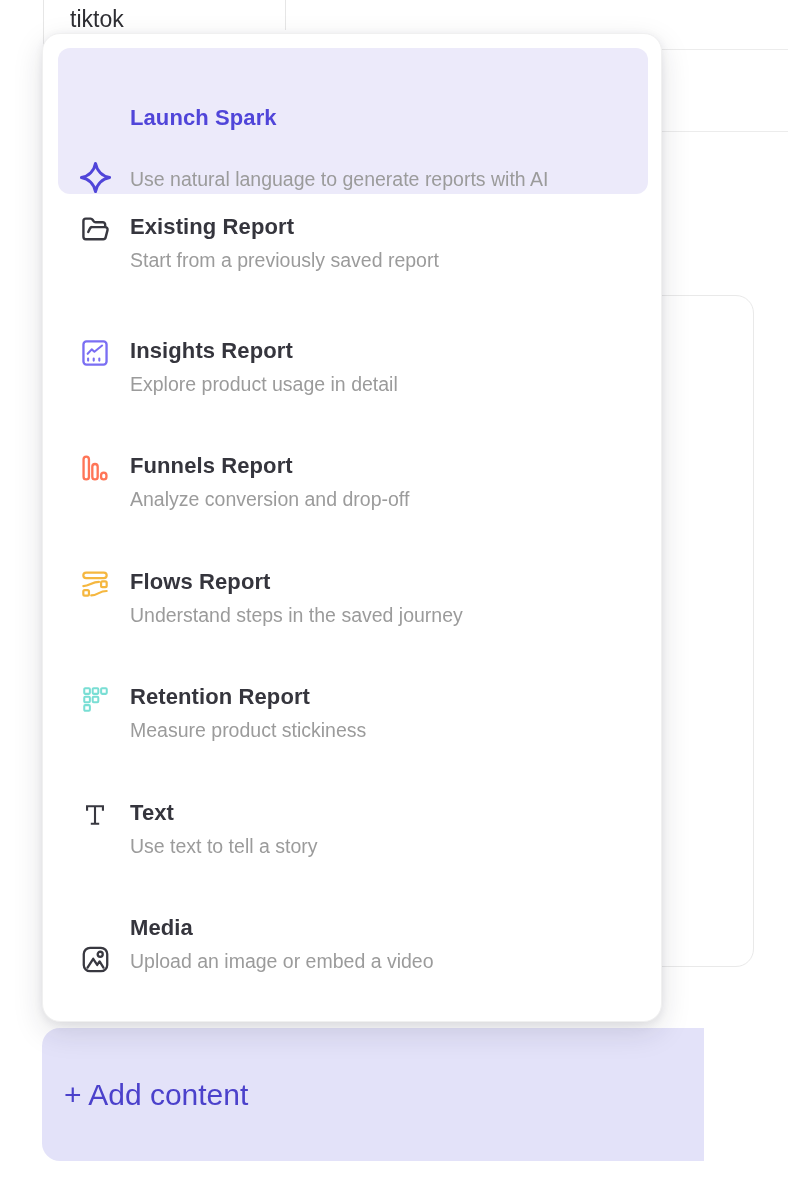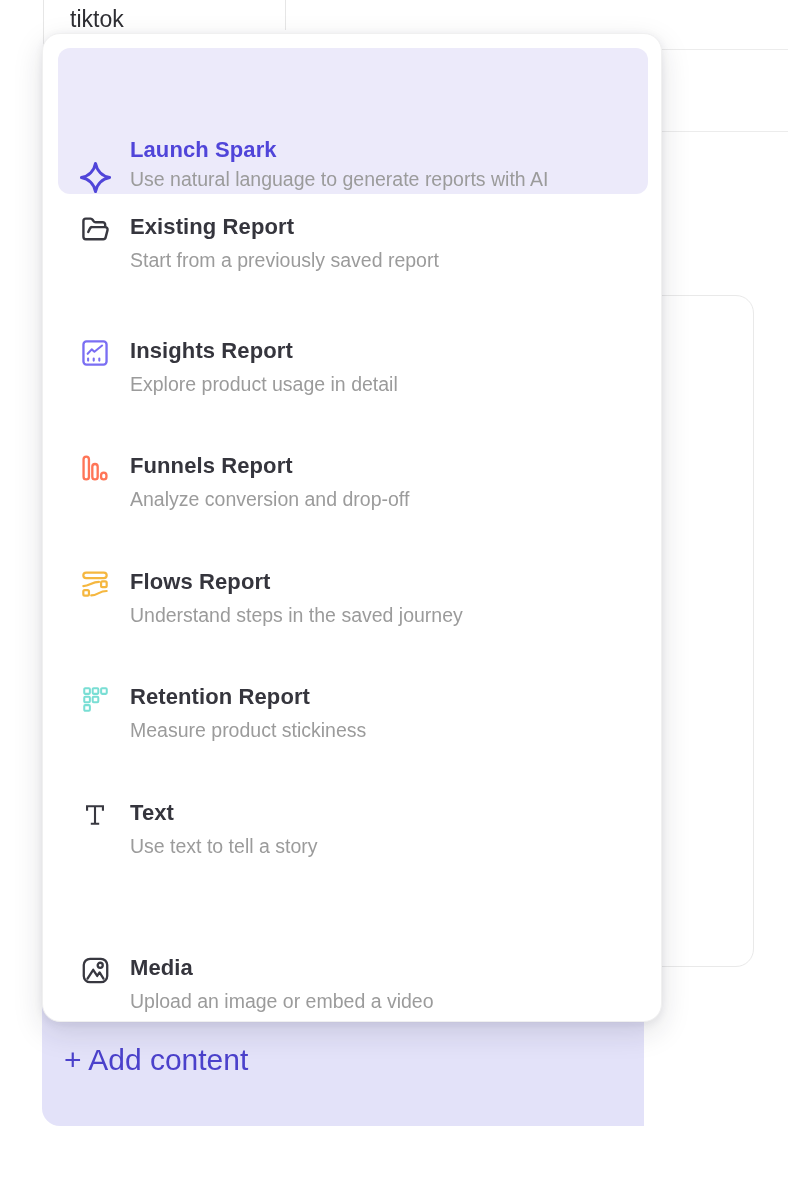--- a/index.html
+++ b/index.html
@@ -31,24 +31,24 @@
     padding:0 20px;box-sizing:border-box;cursor:pointer;align-items:flex-start;
   }
   .menu-item.highlighted{
     top:14px;height:146px;border-radius:12px;padding-top:23px;align-items:flex-end;
   }
   .mi-icon{width:34px;height:34px;flex:0 0 34px;display:flex;align-items:center;justify-content:center;}
   .mi-text{flex:1;min-width:0;}
   .mi-title{font-size:22px;font-weight:600;color:#35353d;line-height:30px;letter-spacing:0.1px;}
   .menu-item.highlighted .mi-title{font-weight:600;}
   .mi-desc{font-size:19.5px;color:#9b9b9b;line-height:29px;margin-top:4px;}
-  .menu-item.highlighted .mi-desc{margin-top:0;max-width:478px;}
+  .menu-item.highlighted .mi-desc{margin-top:32px;max-width:478px;}
   
   .add-content-bar{
-    position:absolute;left:42px;top:993px;width:602px;height:133px;
+    position:absolute;left:42px;top:1028px;width:662px;height:133px;
     border-radius:18px 0 0 18px;display:flex;align-items:center;
     padding-left:22px;box-sizing:border-box;cursor:pointer;z-index:5;
   }
   .add-content-label{font-size:30px;line-height:1;}
 </style>
 </head>
 <body>
 
 <div class="screen">
 
@@ -143,21 +143,21 @@
         <span class="mi-icon" style="color: rgb(56, 56, 64);">
           <svg width="28" height="28" viewBox="0 0 24 24" fill="none" stroke="currentColor" stroke-width="1.8" stroke-linecap="square">
             <path d="M5.2 4.5h13.6M5.2 4.5v3M18.8 4.5v3M12 4.5v15M9.3 19.5h5.4"></path>
           </svg>
         </span>
         <div class="mi-text">
           <div class="mi-title">Text</div>
           <div class="mi-desc">Use text to tell a story</div>
         </div>
       </div>
-      <div class="menu-item" style="top: 919px;">
+      <div class="menu-item" style="top: 879px; align-items: flex-end;">
         <span class="mi-icon" style="color: rgb(56, 56, 64);">
           <svg width="29" height="29" viewBox="0 0 24 24" fill="none" stroke="currentColor" stroke-width="1.9" stroke-linecap="round" stroke-linejoin="round">
             <rect x="2.3" y="2.3" width="19.4" height="19.4" rx="5.2"></rect>
             <circle cx="15.9" cy="7.7" r="2.1"></circle>
             <path d="m5.4 18.7 4.7-7.3 3.3 5.1 2-2.9 3.2 5.1"></path>
           </svg>
         </span>
         <div class="mi-text">
           <div class="mi-title">Media</div>
           <div class="mi-desc">Upload an image or embed a video</div>

